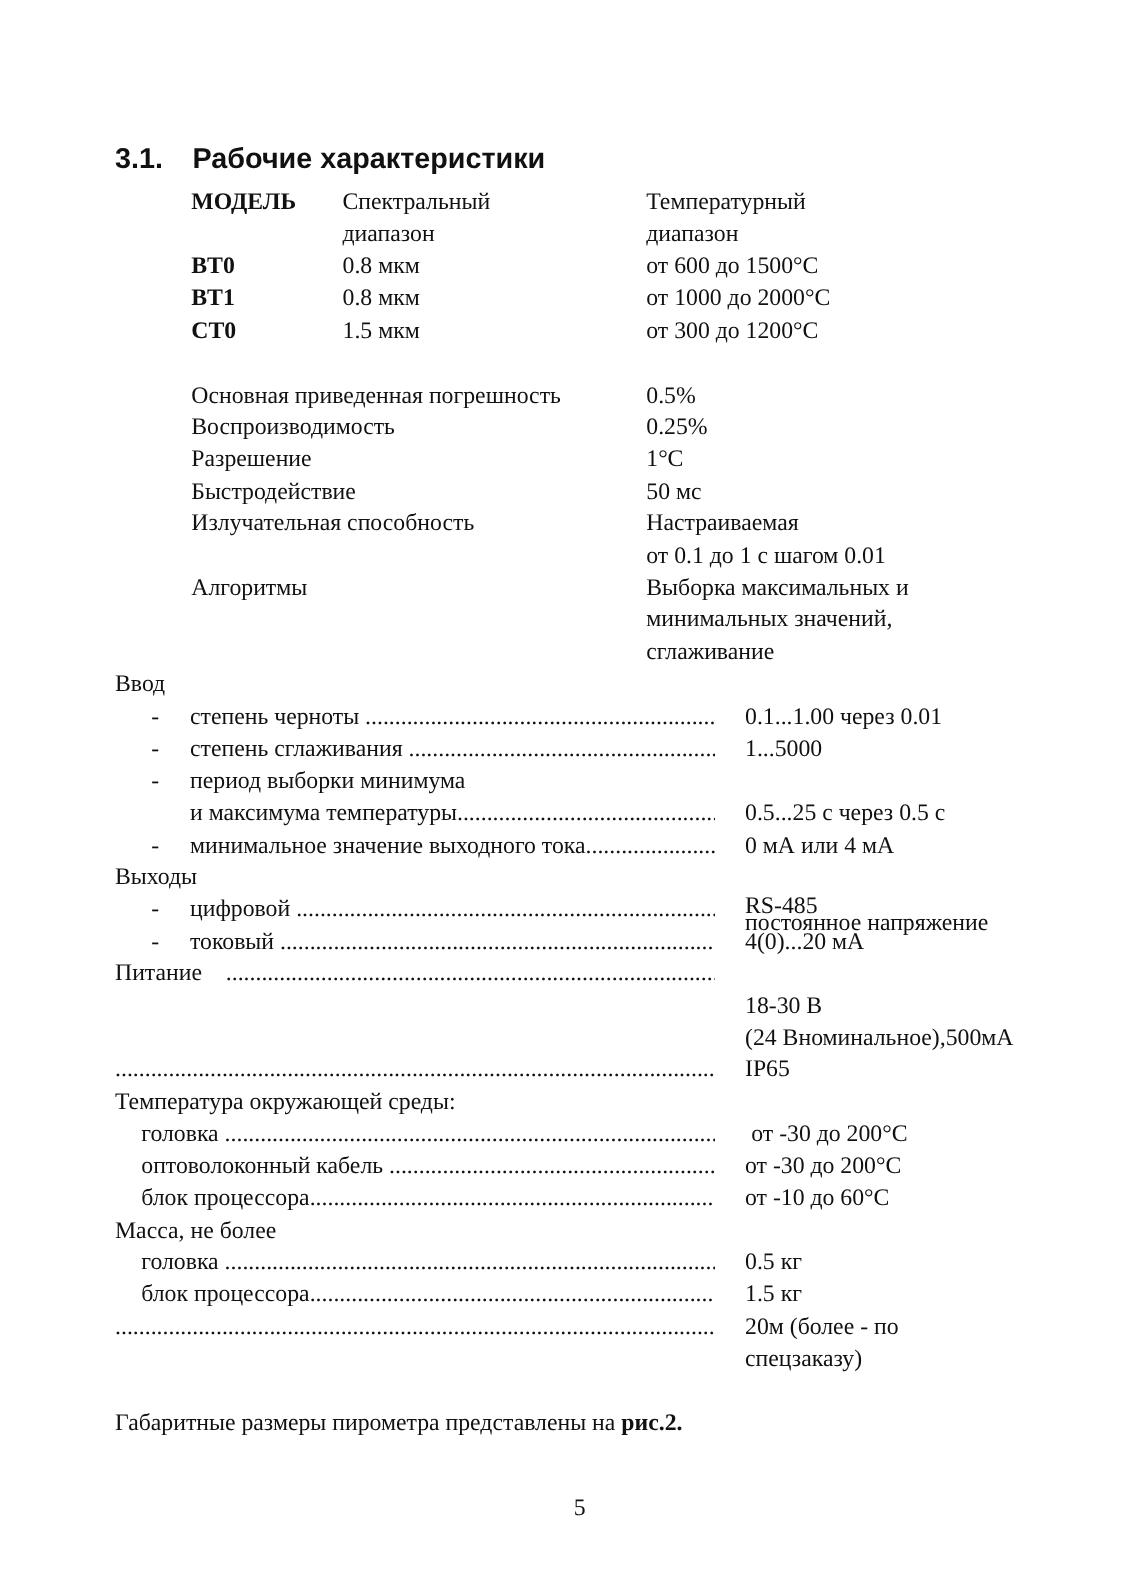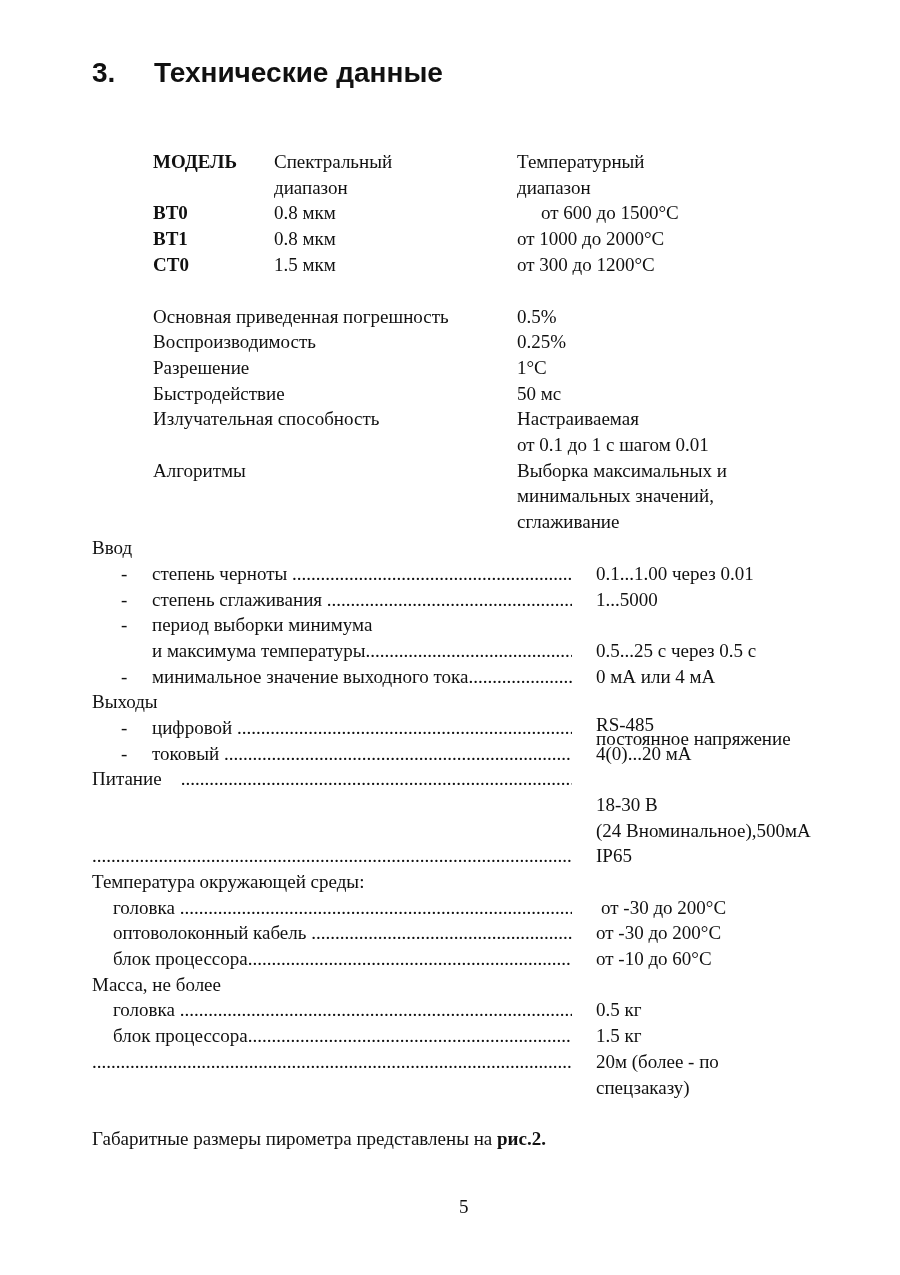--- a/index.html
+++ b/index.html
@@ -13,36 +13,36 @@
   .ser { font-family: "Liberation Serif", serif; font-size: 19px; line-height: 25.7px; white-space: nowrap; }
   .abs { position: absolute; }
   .b { font-weight: bold; }
   .leader { position: absolute; white-space: nowrap; }
 </style>
 </head>
 <body>
 
 <div class="page">
 
-  <div class="h1">
-    <span class="num" data-bind="section.number">3.</span><span data-bind="section.title">Технические  данные</span>
+
+  <div class="h2">
+    <span class="num" data-bind="subsection.number">3.1.</span><span data-bind="subsection.title">Рабочие  характеристики</span>
   </div>
-
 
   <div>
     <span class="abs ser b" style="left:153px; top:149px;" data-bind="models_table.headers.model">МОДЕЛЬ</span>
     <span class="abs ser" style="left:274px; top:149px;" data-bind="models_table.headers.spectral_line1">Спектральный</span>
     <span class="abs ser" style="left:274px; top:175px;" data-bind="models_table.headers.spectral_line2">диапазон</span>
     <span class="abs ser" style="left:517px; top:149px;" data-bind="models_table.headers.temperature_line1">Температурный</span>
     <span class="abs ser" style="left:517px; top:175px;" data-bind="models_table.headers.temperature_line2">диапазон</span>
 
     <div>
       <span class="abs ser b" style="left:153px; top:200px;" data-bind="models_table.rows.0.model">BT0</span>
       <span class="abs ser" style="left:274px; top:200px;" data-bind="models_table.rows.0.spectral">0.8 мкм</span>
-      <span class="abs ser" style="left:517px; top:200px;margin-left:24px;" data-bind="models_table.rows.0.temperature">от 600 до 1500°C</span>
+      <span class="abs ser" style="left:517px; top:200px;" data-bind="models_table.rows.0.temperature">от 600 до 1500°C</span>
     </div>
     <div>
       <span class="abs ser b" style="left:153px; top:226px;" data-bind="models_table.rows.1.model">BT1</span>
       <span class="abs ser" style="left:274px; top:226px;" data-bind="models_table.rows.1.spectral">0.8 мкм</span>
       <span class="abs ser" style="left:517px; top:226px;" data-bind="models_table.rows.1.temperature">от 1000 до 2000°C</span>
     </div>
     <div>
       <span class="abs ser b" style="left:153px; top:252px;" data-bind="models_table.rows.2.model">CT0</span>
       <span class="abs ser" style="left:274px; top:252px;" data-bind="models_table.rows.2.spectral">1.5 мкм</span>
       <span class="abs ser" style="left:517px; top:252px;" data-bind="models_table.rows.2.temperature">от 300 до 1200°C</span>

